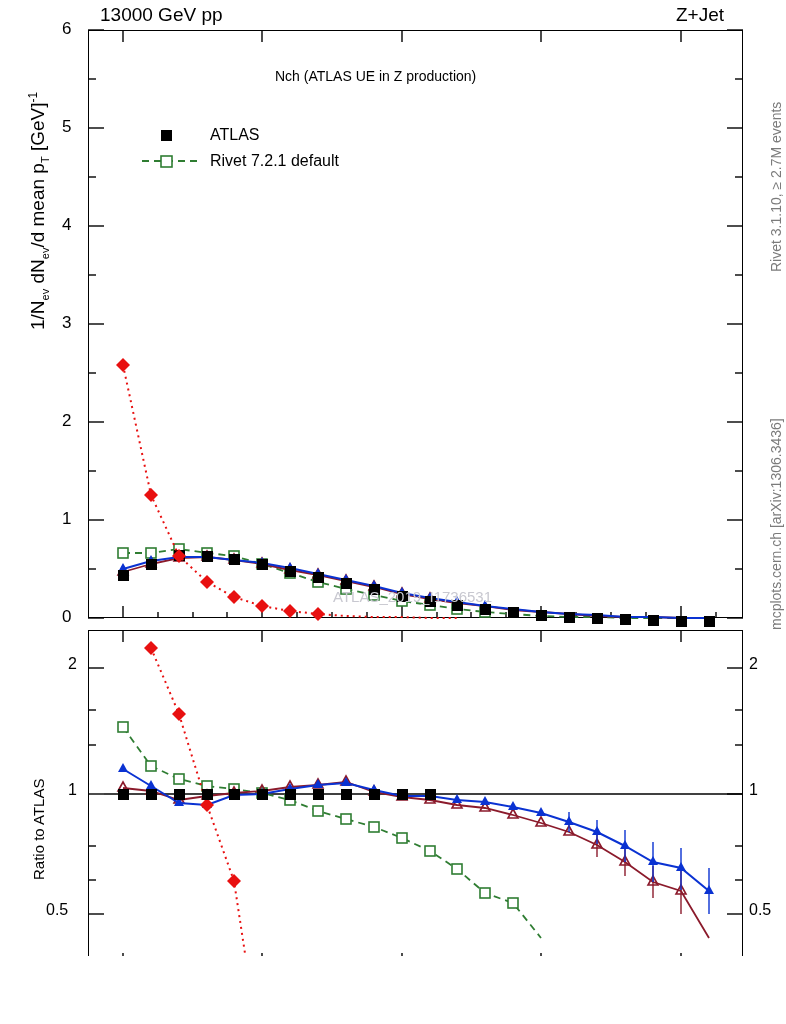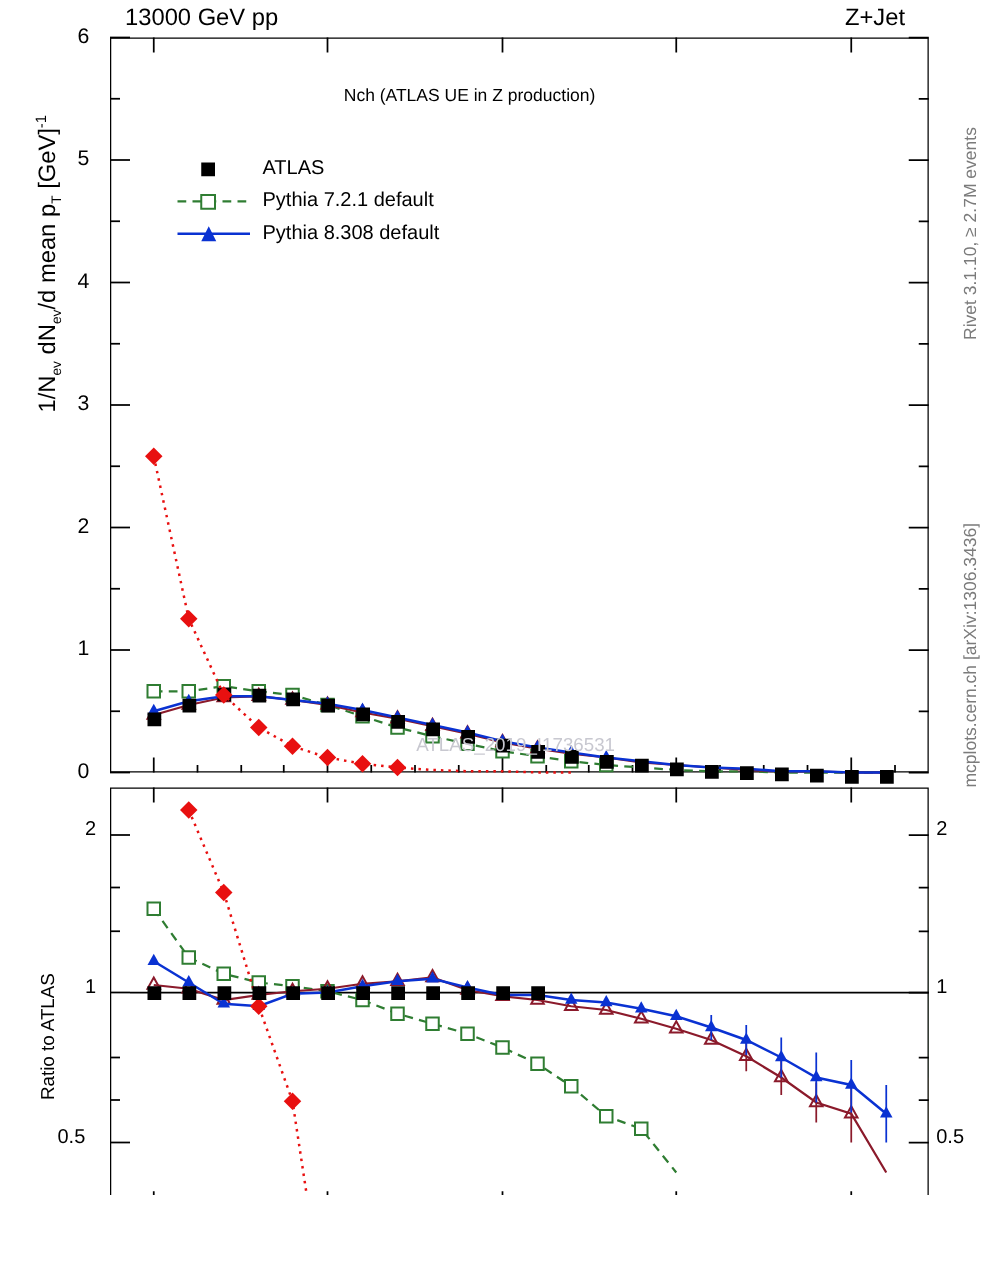--- a/index.html
+++ b/index.html
@@ -448,29 +448,20 @@
       <span class="legtxt">ATLAS</span>
     </div>
 
     <div class="legrow">
       <span class="legkey">
         <svg width="62" height="20">
           <line x1="2" y1="10" x2="60" y2="10" stroke="#2f7d32" stroke-width="1.8" stroke-dasharray="7,5"></line>
           <rect x="21" y="5" width="11" height="11" fill="#ffffff" stroke="#2f7d32" stroke-width="1.6"></rect>
         </svg>
       </span>
-      <span class="legtxt">Pythia 7.2.1 default</span>
+      <span class="legtxt">Rivet 7.2.1 default</span>
     </div>
 
 
-    <div class="legrow">
-      <span class="legkey">
-        <svg width="62" height="20">
-          <line x1="2" y1="10" x2="60" y2="10" stroke="#0a32d2" stroke-width="2"></line>
-          <polygon points="27,4 33,16 21,16" fill="#0a32d2"></polygon>
-        </svg>
-      </span>
-      <span class="legtxt">Pythia 8.308 default</span>
-    </div>
 
   </div>
 
 </div>
 
 </body></html>

